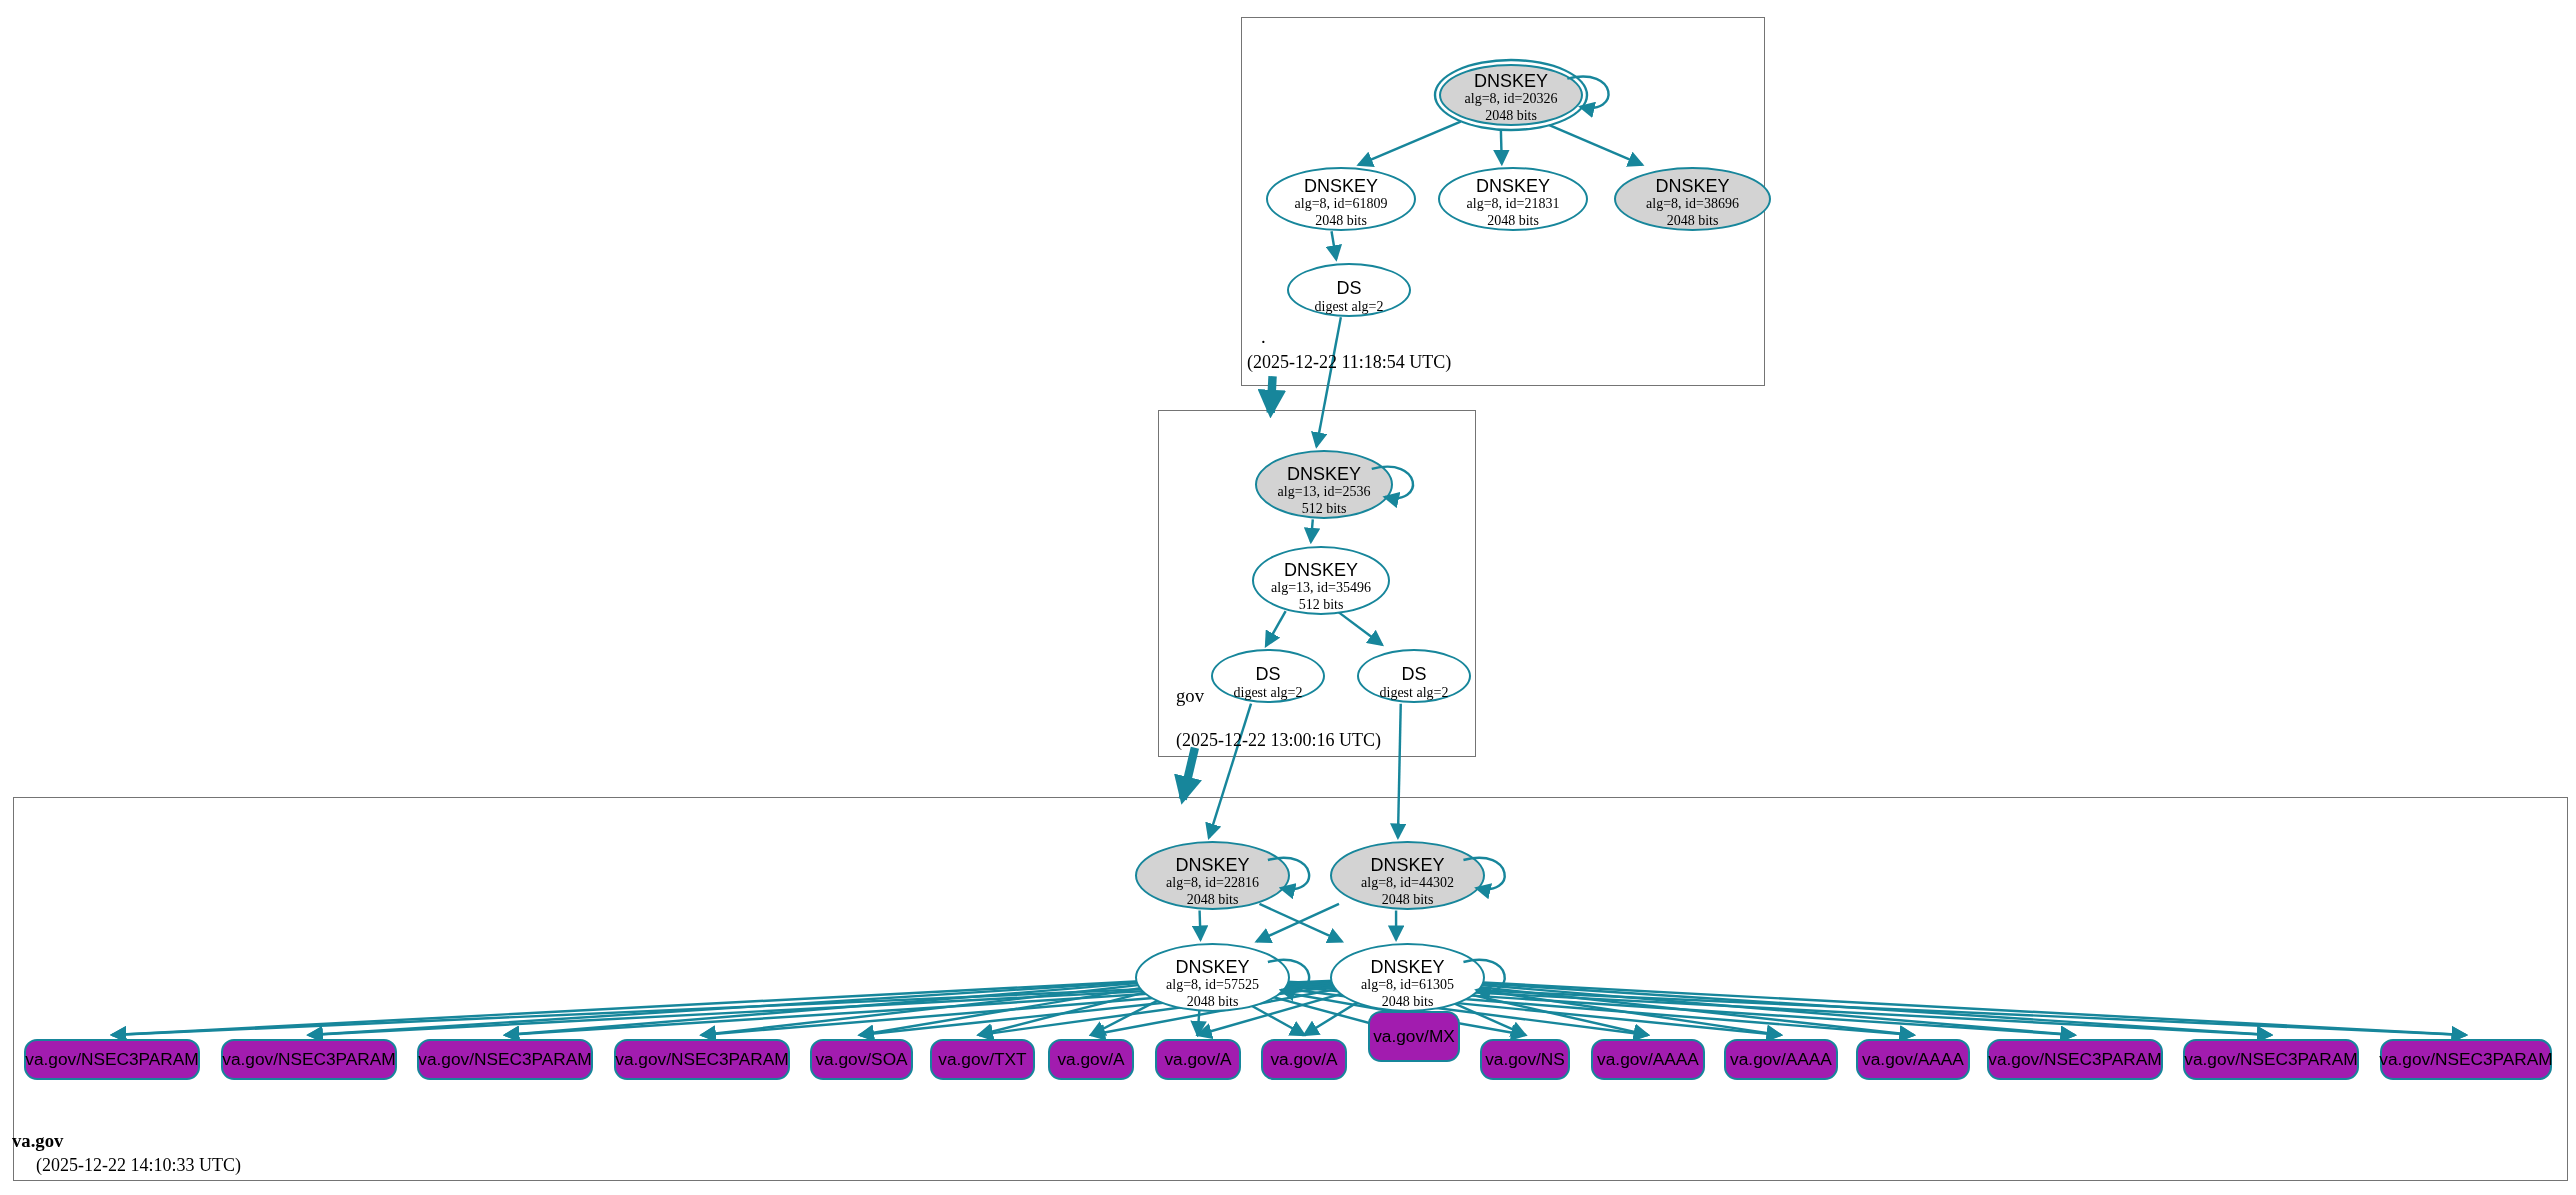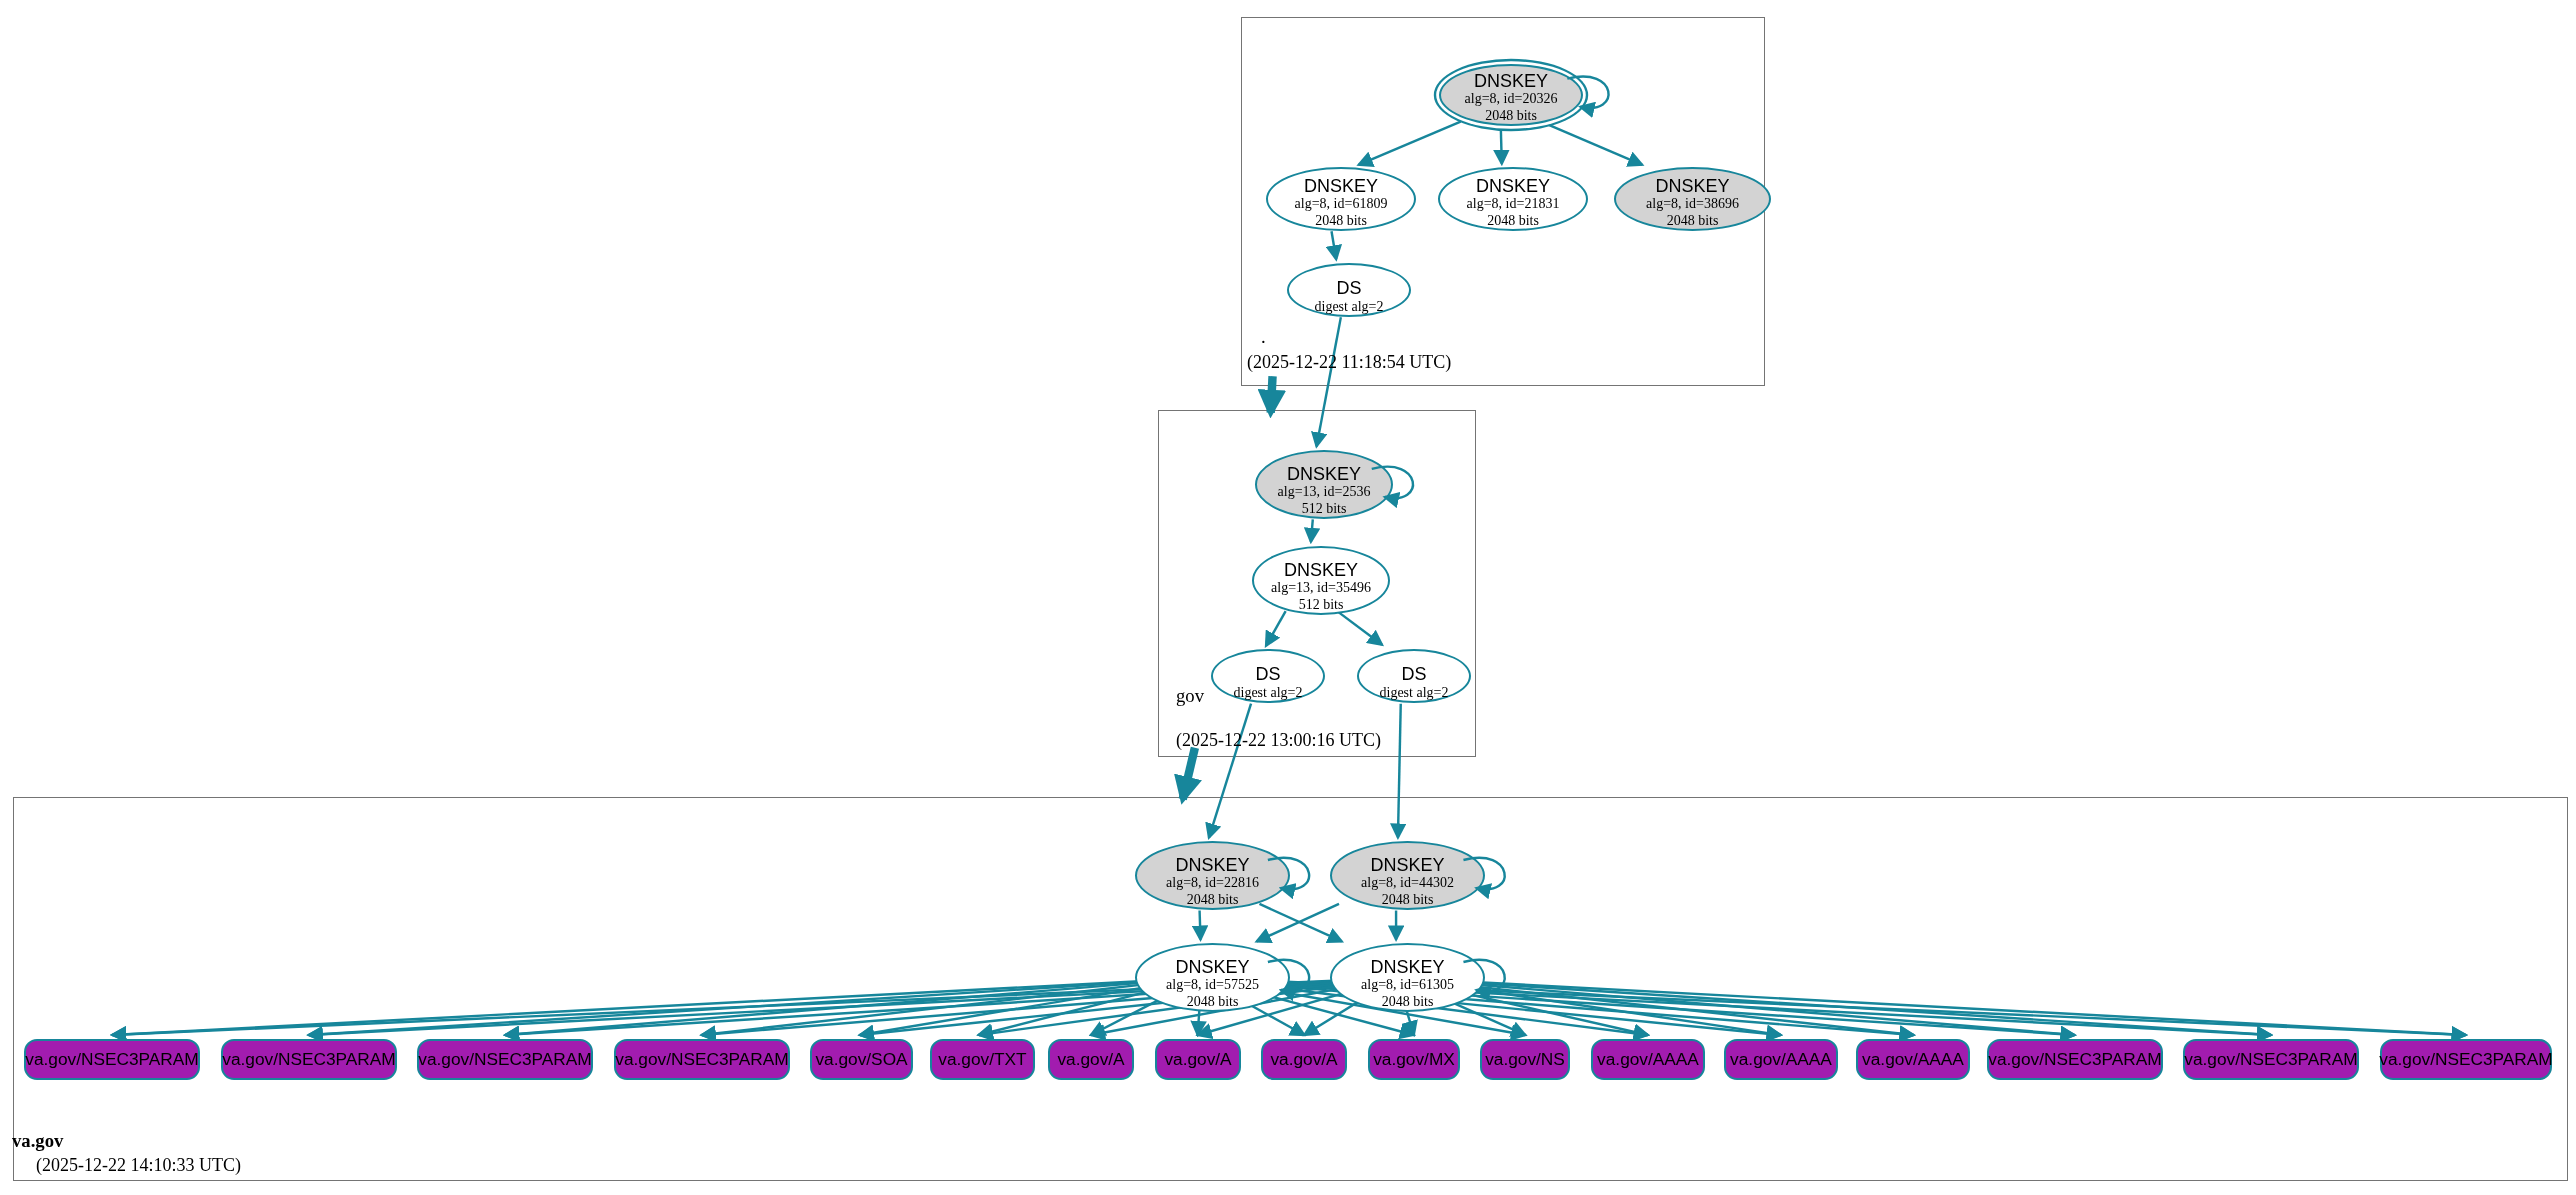--- a/index.html
+++ b/index.html
@@ -215,21 +215,21 @@
       </div>
       <div class="leaf" style="left: 1048px; top: 1039px; width: 86px; height: 41px;">
         <span>va.gov/A</span>
       </div>
       <div class="leaf" style="left: 1155px; top: 1039px; width: 86px; height: 41px;">
         <span>va.gov/A</span>
       </div>
       <div class="leaf" style="left: 1261px; top: 1039px; width: 86px; height: 41px;">
         <span>va.gov/A</span>
       </div>
-      <div class="leaf" style="left: 1368px; top: 1039px; width: 92px; height: 41px; text-align: center;">
+      <div class="leaf" style="left: 1368px; top: 1011px; width: 92px; height: 51px; text-align: center;">
         <span>va.gov/MX</span>
       </div>
       <div class="leaf" style="left: 1480px; top: 1039px; width: 90px; height: 41px;">
         <span>va.gov/NS</span>
       </div>
       <div class="leaf" style="left: 1591px; top: 1039px; width: 114px; height: 41px;">
         <span>va.gov/AAAA</span>
       </div>
       <div class="leaf" style="left: 1724px; top: 1039px; width: 114px; height: 41px;">
         <span>va.gov/AAAA</span>

